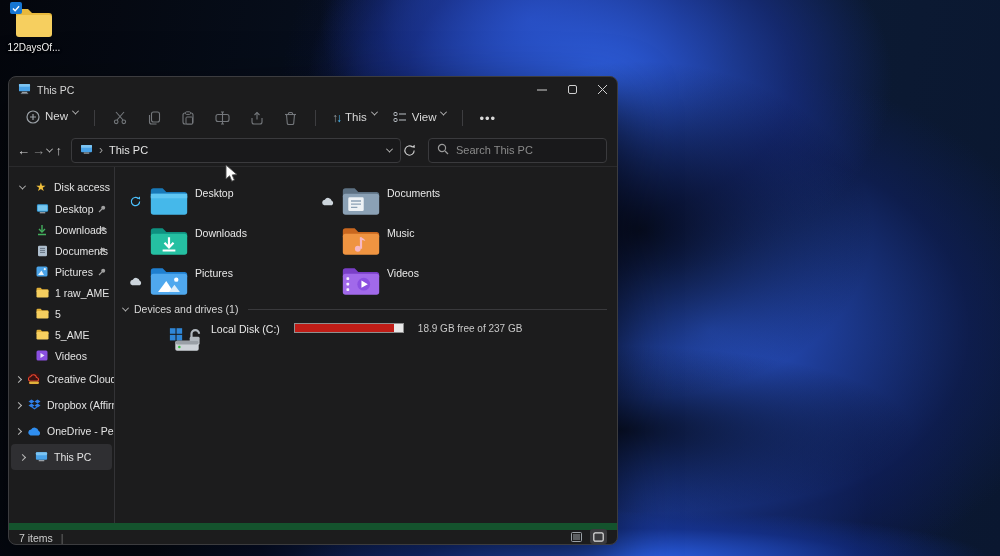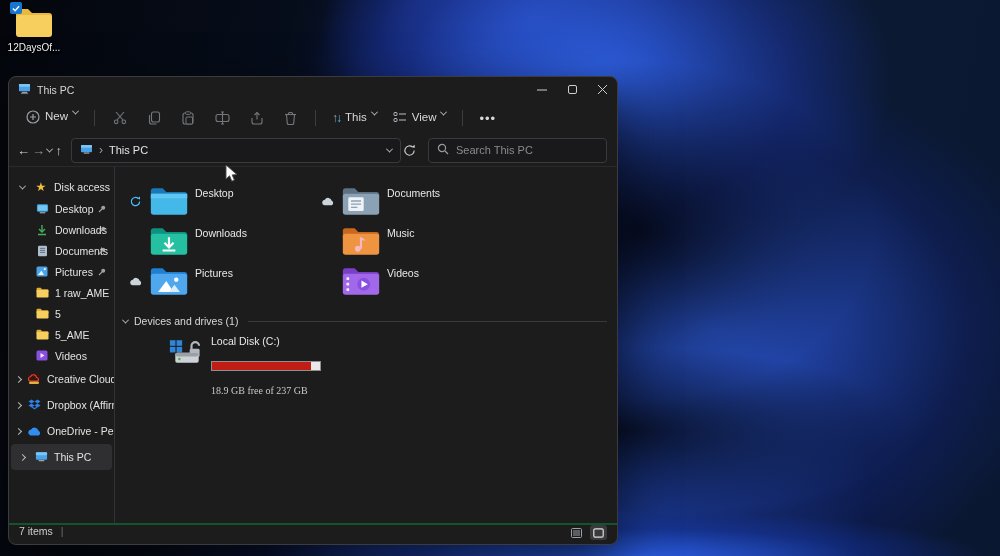--- a/index.html
+++ b/index.html
@@ -90,30 +90,30 @@
 
   .main { flex:1; padding:6px 10px 0 8px; position:relative; }
   .sec-header { display:flex; align-items:center; gap:6px; font-size:10.5px; color:#d8d8d8; margin-top:2px; }
   .sec-header .rule { flex:1; border-top:1px solid #39393c; margin-left:4px; }
   .tiles { display:grid; grid-template-columns:192px 192px; margin:8px 0 2px 4px; }
   .tile { display:flex; align-items:center; height:40px; gap:6px; border-radius:4px; }
   .badge-slot { width:16px; flex:0 0 16px; display:flex; justify-content:center; }
   .tile .ficon { width:40px; flex:0 0 40px; display:flex; align-items:center; }
   .tile .flabel { font-size:10.5px; color:#e8e8e8; align-self:flex-start; margin-top:6px; }
 
-  .devices { margin-top:14px; }
+  .devices { margin-top:2px; }
   .drive-tile { display:flex; gap:6px; margin:8px 0 0 46px; }
-  .drive-text { display:flex; flex-direction:column; gap:14px; }
+  .drive-text { display:flex; flex-direction:row; gap:14px; }
   .drive-name { font-size:10.5px; color:#e8e8e8; }
   .drive-bar { width:110px; height:10px; background:#e8e8e8; border:1px solid #8f8f8f; }
   .drive-fill { height:100%; background:#c01d17; }
-  .drive-free { font-size:10px; color:#c9c9c9;font-family:Liberation Serif, serif; }
-
-  
-  .statusbar { height:21px; flex:0 0 21px; border-top:2px solid #14532d; display:flex; align-items:flex-start;
+  .drive-free { font-size:10px; color:#c9c9c9; }
+
+  
+  .statusbar { height:21px; flex:0 0 21px; border-top:7px solid #14532d; display:flex; align-items:flex-end;
                padding:0 10px; font-size:10.5px; color:#cdcdcd; gap:8px; }
   .sb-sep { color:#6d6d6d; }
   .sb-right { margin-left:auto; display:flex; gap:5px; }
   .sb-btn { width:17px; height:15px; display:flex; align-items:center; justify-content:center;
             border-radius:3px; }
   .sb-btn.active { background:#3a3a3d; }
 
   .cursor { position:absolute; left:110px; top:-3px; z-index:50; }
 </style>
 </head>

